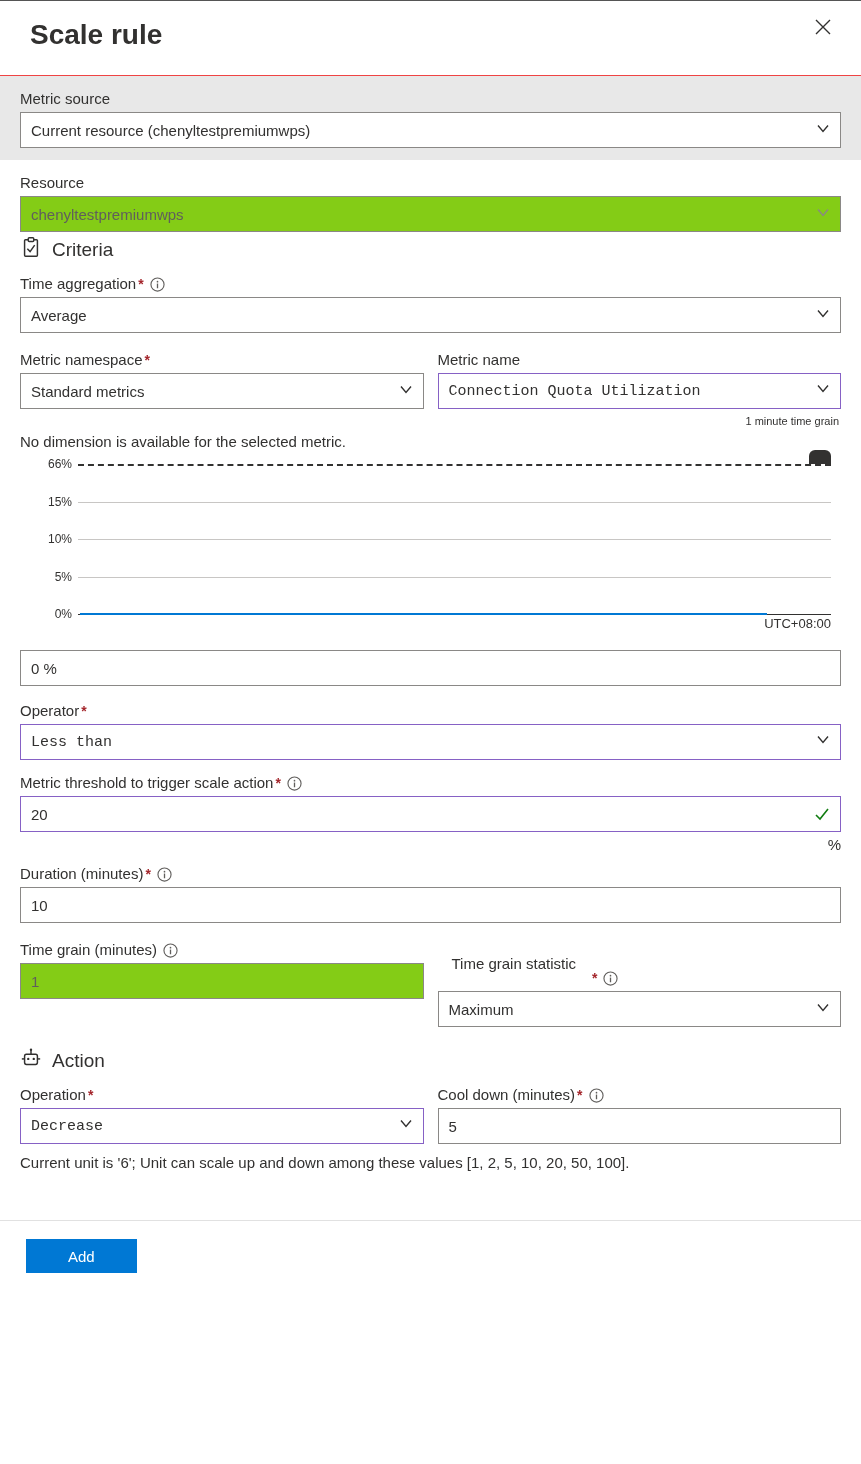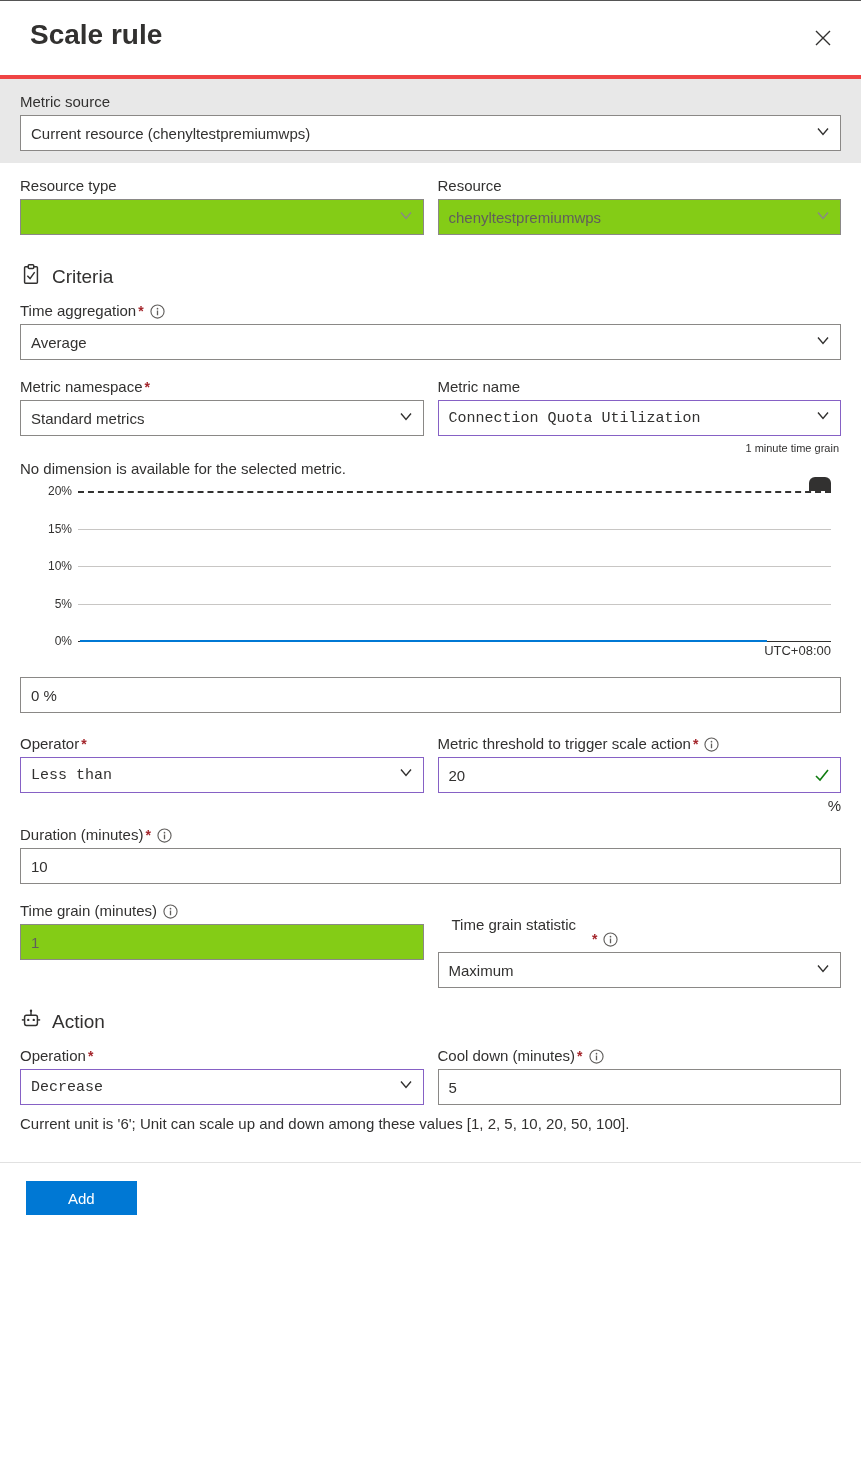--- a/index.html
+++ b/index.html
@@ -6,24 +6,24 @@
     body {
       font-family: "Segoe UI", -apple-system, BlinkMacSystemFont, sans-serif;
       font-size: 14px;
       color: #323130;
       background: #fff;
       width: 861px;
     }
     .header {
       display: flex;
       justify-content: space-between;
-      align-items: flex-end;
+      align-items: flex-start;
       padding: 18px 30px 24px 30px;
       border-top: 1px solid #555;
-      border-bottom: 4px solid #ef4444;
+      border-bottom: 1px solid #ef4444;
     }
     .header h1 {
       font-size: 28px;
       font-weight: 600;
     }
     .close-btn {
       cursor: pointer;
       font-size: 18px;
       color: #323130;
       background: none;
@@ -153,21 +153,21 @@
       font-size: 15px;
       margin-top: 4px;
     }
     .hint {
       font-size: 15px;
       margin-top: 10px;
     }
     .footer {
       border-top: 1px solid #e1e1e1;
       padding: 18px 26px;
-      margin-top: 18px;
+      margin-top: 37px;
     }
     .add-btn {
       background: #0078d4;
       color: #fff;
       border: none;
       height: 34px;
       padding: 0 42px;
       font-size: 15px;
       cursor: pointer;
     }
@@ -195,40 +195,31 @@
     <span>Current resource (chenyltestpremiumwps)</span>
     <span class="chevron"><svg viewBox="0 0 14 14">
           <path d="M2 4 L7 10 L12 4" stroke="#323130" stroke-width="1.4" fill="none"></path>
         </svg></span>
   </div>
 </div>
 
 <div class="section">
   <div class="row">
     <div class="col">
-      <label class="label">Resource type</label>
-      <div class="dropdown disabled">
-        <span></span>
-        <span class="chevron"><svg viewBox="0 0 14 14">
-              <path d="M2 4 L7 10 L12 4" stroke="#8a8886" stroke-width="1.4" fill="none"></path>
-            </svg></span>
-      </div>
-    </div>
-    <div class="col">
       <label class="label">Resource</label>
       <div class="dropdown disabled">
         <span>chenyltestpremiumwps</span>
         <span class="chevron"><svg viewBox="0 0 14 14">
               <path d="M2 4 L7 10 L12 4" stroke="#8a8886" stroke-width="1.4" fill="none"></path>
             </svg></span>
       </div>
     </div>
   </div>
 
-  <div class="section-title" style="margin-top:28px;">
+  <div class="section-title" style="margin-top:4px;">
     <span>
       <svg width="22" height="22" viewBox="0 0 24 24">
           <rect x="5" y="4" width="14" height="18" rx="1" stroke="#323130" stroke-width="1.6" fill="none"></rect>
           <rect x="9" y="2" width="6" height="4" rx="1" stroke="#323130" stroke-width="1.6" fill="#fff"></rect>
           <path d="M8 14 L11 17 L16 10" stroke="#323130" stroke-width="1.6" fill="none"></path>
         </svg>
     </span>
     <span>Criteria</span>
   </div>
 
@@ -273,40 +264,40 @@
       </div>
       <div class="grain-text">1 minute time grain</div>
     </div>
   </div>
 
   <div class="note">No dimension is available for the selected metric.</div>
 
   <div class="chart-area">
     <div class="chart-grid">
       <div class="gridline dashed" style="top:0%"></div>
-      <div class="grid-label" style="top:0%">20%</div>
+      <div class="grid-label" style="top:0%">66%</div>
       <div class="gridline" style="top:25%"></div>
       <div class="grid-label" style="top:25%">15%</div>
       <div class="gridline" style="top:50%"></div>
       <div class="grid-label" style="top:50%">10%</div>
       <div class="gridline" style="top:75%"></div>
       <div class="grid-label" style="top:75%">5%</div>
       <div class="gridline baseline" style="top:100%"></div>
       <div class="grid-label" style="top:100%">0%</div>
       <div class="data-line" style="top:calc(100% - 1px)"></div>
       <div class="data-blob" style="top:0"></div>
     </div>
     <div class="tz">UTC+08:00</div>
   </div>
 
   <div class="textfield">
     <input class="raw" value="0 %" style="">
   </div>
 
-  <div class="row" style="margin-top:22px;">
+  <div class="row" style="margin-top:16px;flex-direction:column;">
     <div class="col">
       <div class="lbl-row">
         <span class="label" style="margin:0">Operator</span>
         <span class="req">*</span>
       </div>
       <div class="dropdown accent">
         <span>Less than</span>
         <span class="chevron"><svg viewBox="0 0 14 14">
               <path d="M2 4 L7 10 L12 4" stroke="#323130" stroke-width="1.4" fill="none"></path>
             </svg></span>

